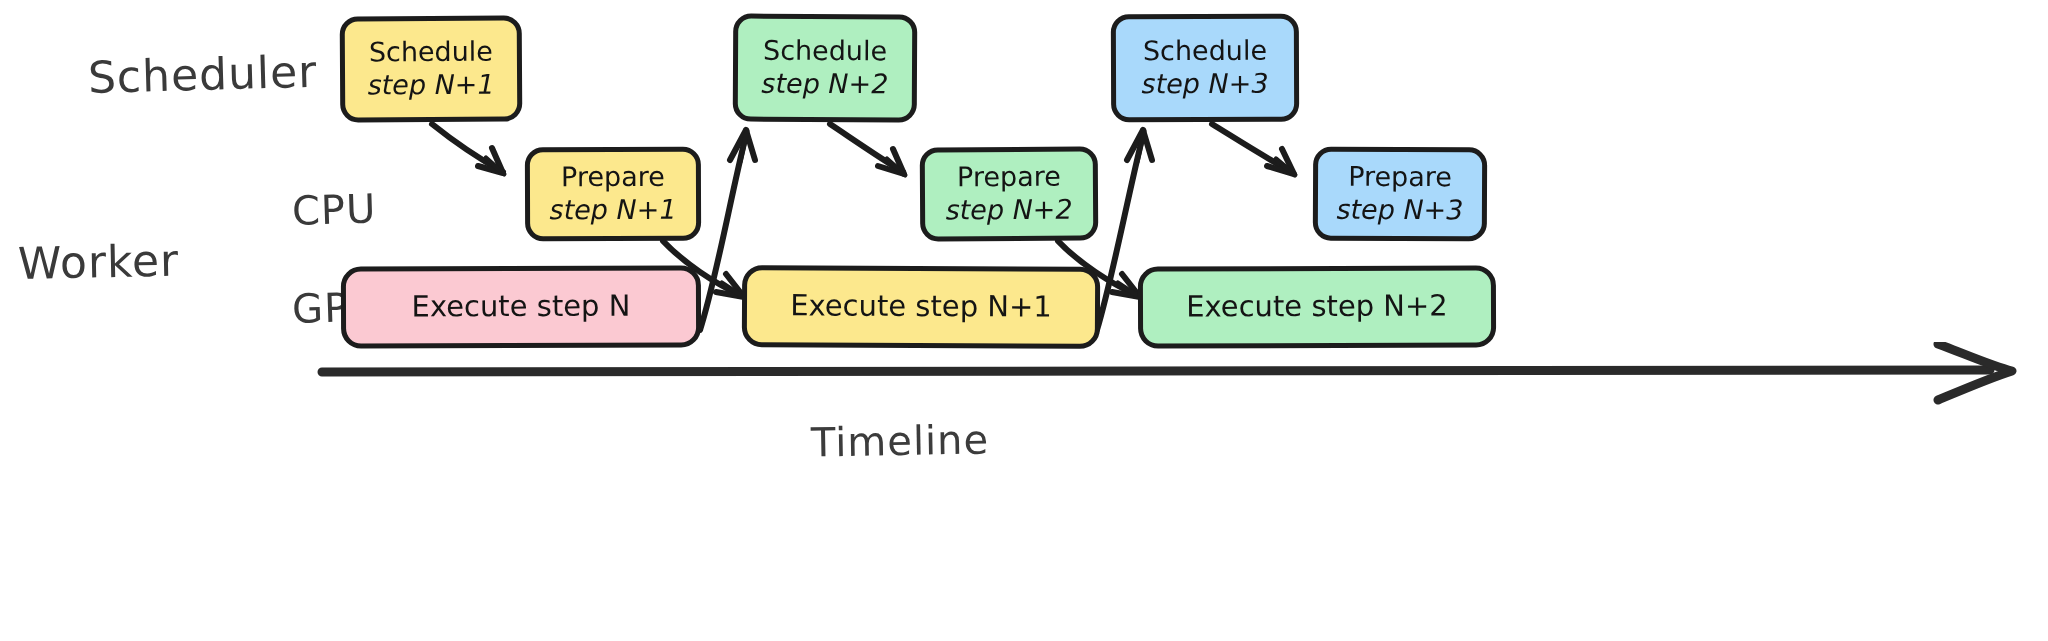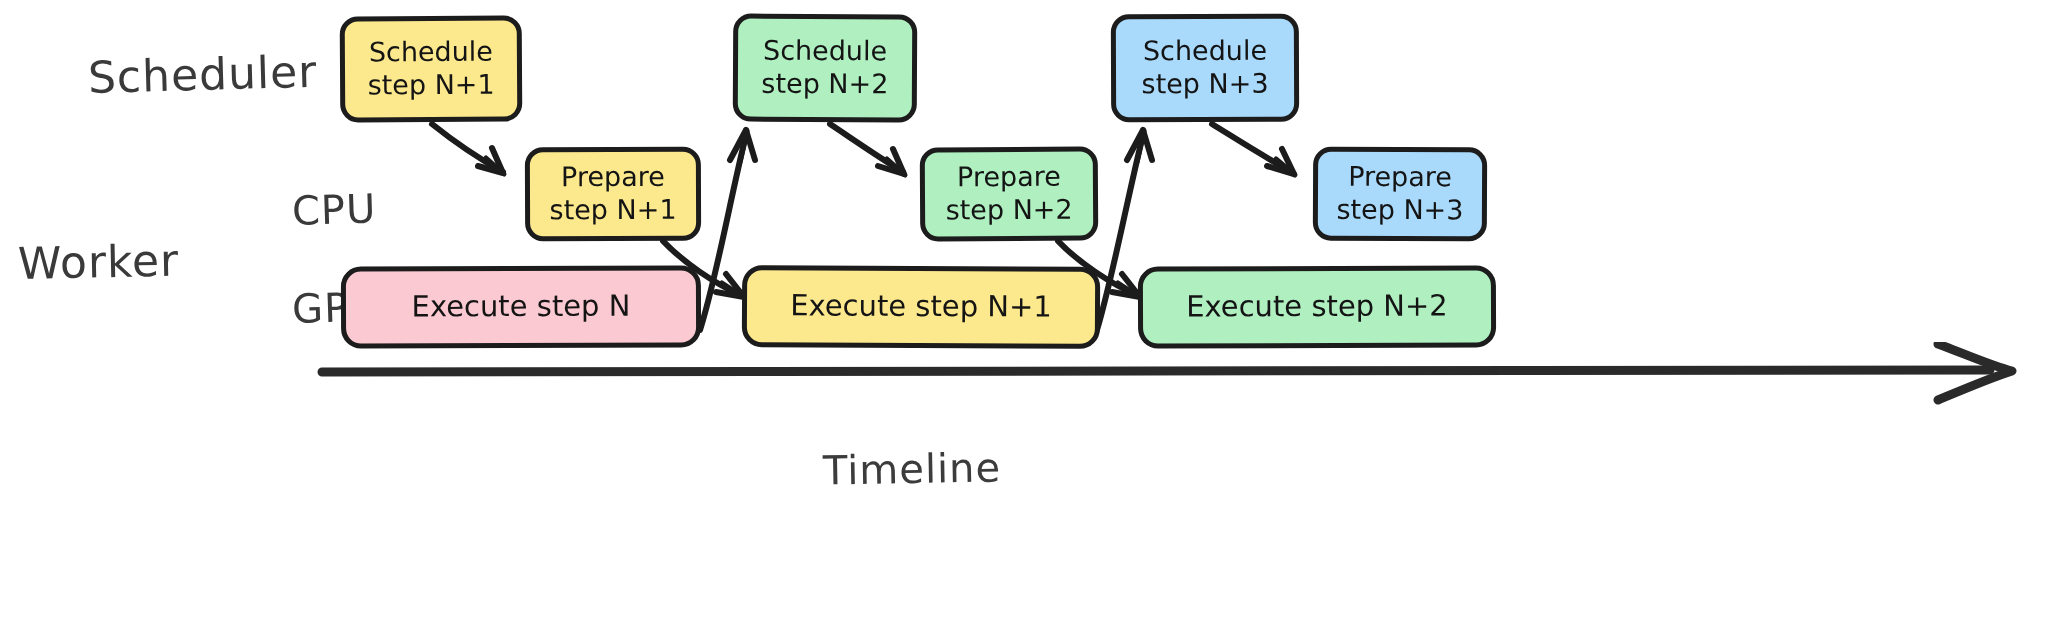--- a/index.html
+++ b/index.html
@@ -63,21 +63,21 @@
     justify-content: center;
     text-align: center;
     color: #141414;
     font-family: "DejaVu Sans", sans-serif;
     font-size: 27px;
     line-height: 1.22;
     padding: 4px 6px;
     z-index: 4;
   }
   .node .ln { display: block; white-space: nowrap; }
-  .node .ln.emph { }
+  .node .ln.emph { font-style: italic; }
 
   .node.sched { font-size: 27px; }
   .node.prep  { font-size: 27px; }
   .node.exec  { font-size: 29px; border-radius: 20px; }
 
   
   .w1 { transform: rotate(-0.35deg); }
   .w2 { transform: rotate(0.3deg); }
   .w3 { transform: rotate(-0.2deg); }
   .w4 { transform: rotate(0.25deg); }
@@ -86,29 +86,28 @@
   #timeline-axis {
     position: absolute;
     left: 300px;
     top: 342px;
     width: 1740px;
     height: 70px;
     z-index: 2;
   }
   #timeline-caption {
     position: absolute;
-    left: 12px;
+    left: 0;
     top: 418px;
     width: 1800px;
     text-align: center;
     color: #3c3c3c;
     font-family: "DejaVu Sans", sans-serif;
     font-size: 40px;
     letter-spacing: 1px;
-    margin-top: 28px;
   }
   #timeline-caption span {
     display: inline-block;
     transform: rotate(-1deg);
   }
 
   
   #arrow-layer {
     position: absolute;
     left: 0; top: 0;

